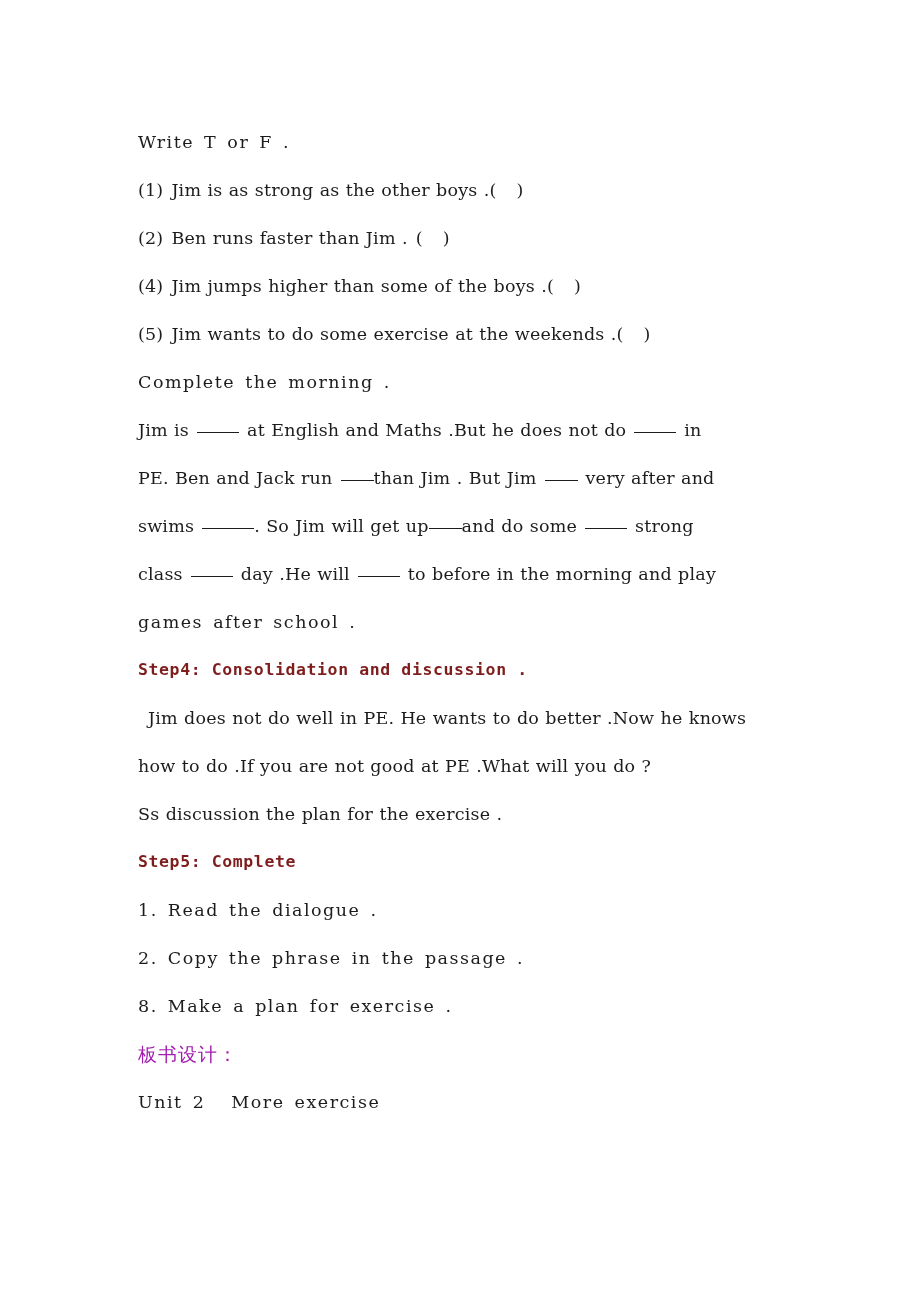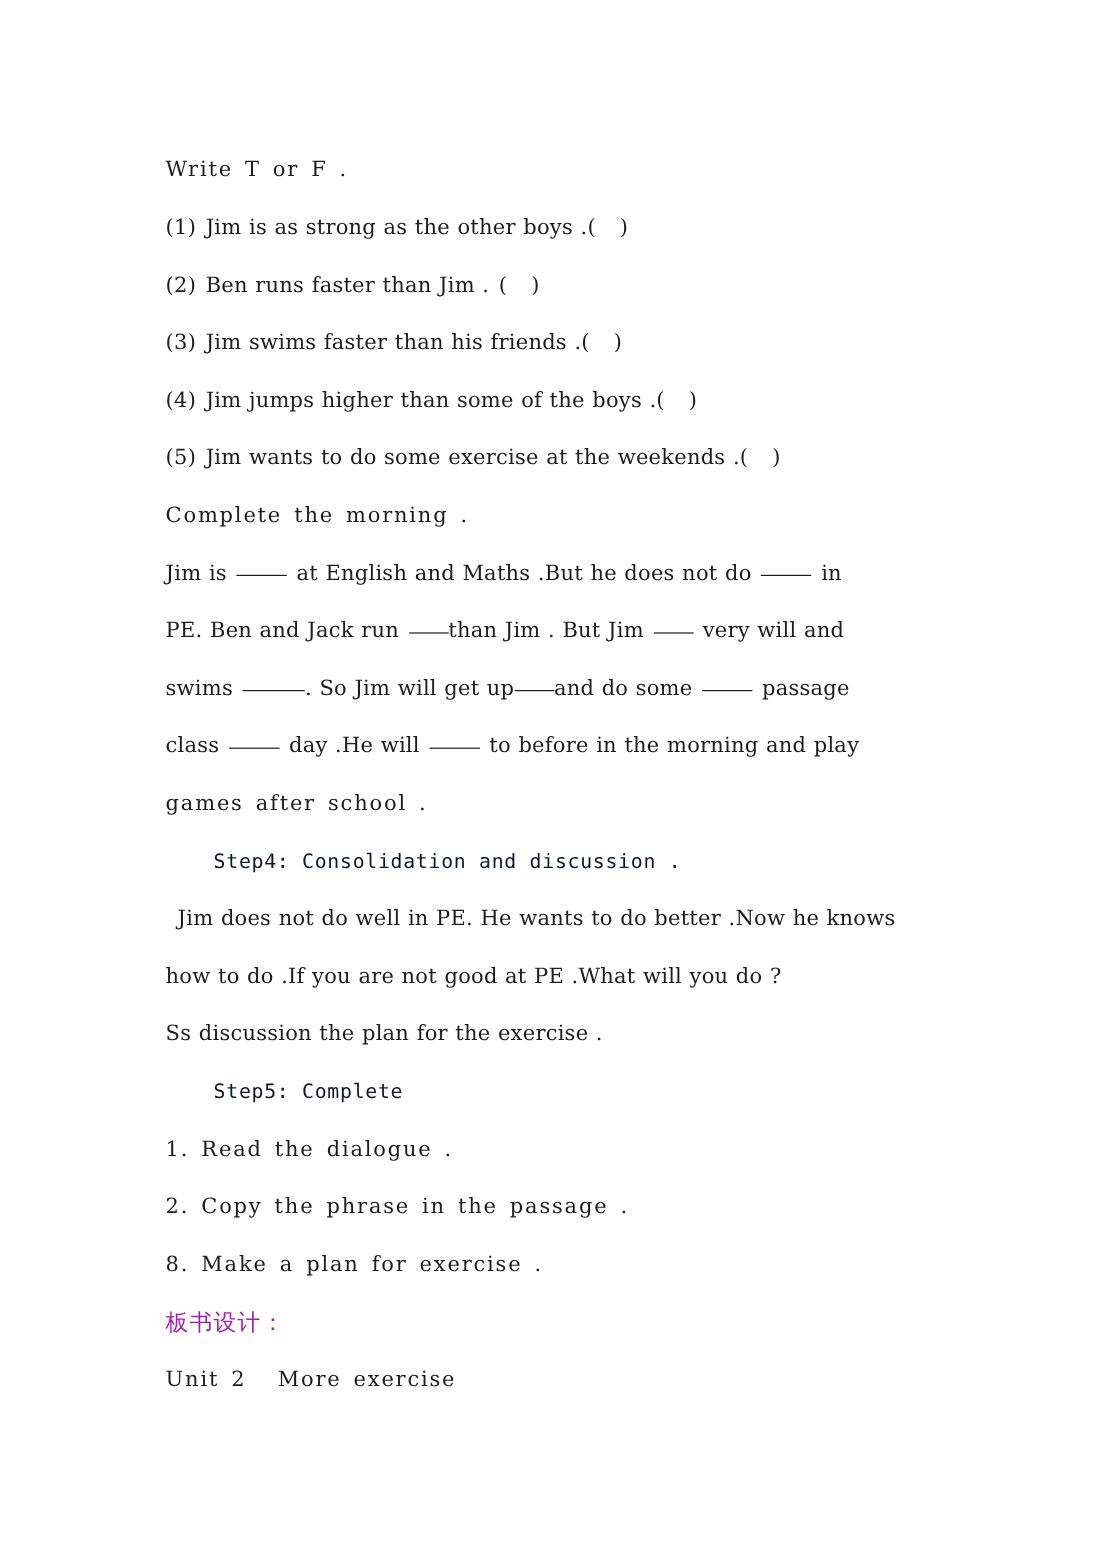--- a/index.html
+++ b/index.html
@@ -57,27 +57,26 @@
   }
 
   .line.indent {
     padding-left: 10px;
   }
 
   
   .step-heading {
     font-family: "DejaVu Sans Mono", "Liberation Mono", monospace;
     font-size: 16.5px;
-    font-weight: normal;
+    font-weight: bold;
     line-height: 48px;
     height: 48px;
-    color: #0f172a;
+    color: #7f1d1d;
     letter-spacing: 0.6px;
     white-space: nowrap;
-    margin-left: 40px;
   }
 
   
   .cjk-line {
     font-family: "DejaVu Serif", "Liberation Serif", serif;
     font-size: 19px;
     line-height: 48px;
     height: 48px;
     color: #a21caf;
     letter-spacing: 1px;
@@ -109,44 +108,41 @@
     <div class="line wide">Write T or F .</div>
 
     <div class="line tight">
       <span>(1)</span><span class="sp"></span><span>Jim is as strong as the other boys .</span><span>(</span><span class="paren-gap"></span><span>)</span>
     </div>
 
     <div class="line tight">
       <span>(2)</span><span class="sp"></span><span>Ben runs faster than Jim .</span><span class="sp"></span><span>(</span><span class="paren-gap"></span><span>)</span>
     </div>
 
-    <div class="line tight">
-      <span>(3)</span><span class="sp"></span><span>Jim swims faster than his friends .</span><span>(</span><span class="paren-gap"></span><span>)</span>
-    </div>
 
     <div class="line tight">
       <span>(4)</span><span class="sp"></span><span>Jim jumps higher than some of the boys .</span><span>(</span><span class="paren-gap"></span><span>)</span>
     </div>
 
     <div class="line tight">
       <span>(5)</span><span class="sp"></span><span>Jim wants to do some exercise at the weekends .</span><span>(</span><span class="paren-gap"></span><span>)</span>
     </div>
 
     <div class="line wide">Complete the morning .</div>
 
     <div class="line tight">
       <span>Jim is</span><span class="sp"></span><span class="blank b4"></span><span class="sp"></span><span>at English and Maths .But he does not do</span><span class="sp"></span><span class="blank b4"></span><span class="sp"></span><span>in</span>
     </div>
 
     <div class="line tight">
-      <span>PE. Ben and Jack run</span><span class="sp"></span><span class="blank b3"></span><span>than Jim . But Jim</span><span class="sp"></span><span class="blank b3"></span><span class="sp"></span><span>very will and</span>
+      <span>PE. Ben and Jack run</span><span class="sp"></span><span class="blank b3"></span><span>than Jim . But Jim</span><span class="sp"></span><span class="blank b3"></span><span class="sp"></span><span>very after and</span>
     </div>
 
     <div class="line tight">
-      <span>swims</span><span class="sp"></span><span class="blank b5"></span><span>. So Jim will get up</span><span class="blank b3"></span><span>and do some</span><span class="sp"></span><span class="blank b4"></span><span class="sp"></span><span>passage</span>
+      <span>swims</span><span class="sp"></span><span class="blank b5"></span><span>. So Jim will get up</span><span class="blank b3"></span><span>and do some</span><span class="sp"></span><span class="blank b4"></span><span class="sp"></span><span>strong</span>
     </div>
 
     <div class="line tight">
       <span>class</span><span class="sp"></span><span class="blank b4"></span><span class="sp"></span><span>day .He will</span><span class="sp"></span><span class="blank b4"></span><span class="sp"></span><span>to before in the morning and play</span>
     </div>
 
     <div class="line wide">games after school .</div>
 
     <div class="step-heading">Step4: Consolidation and discussion .</div>
     <div class="line tight indent">Jim does not do well in PE. He wants to do better .Now he knows</div>

